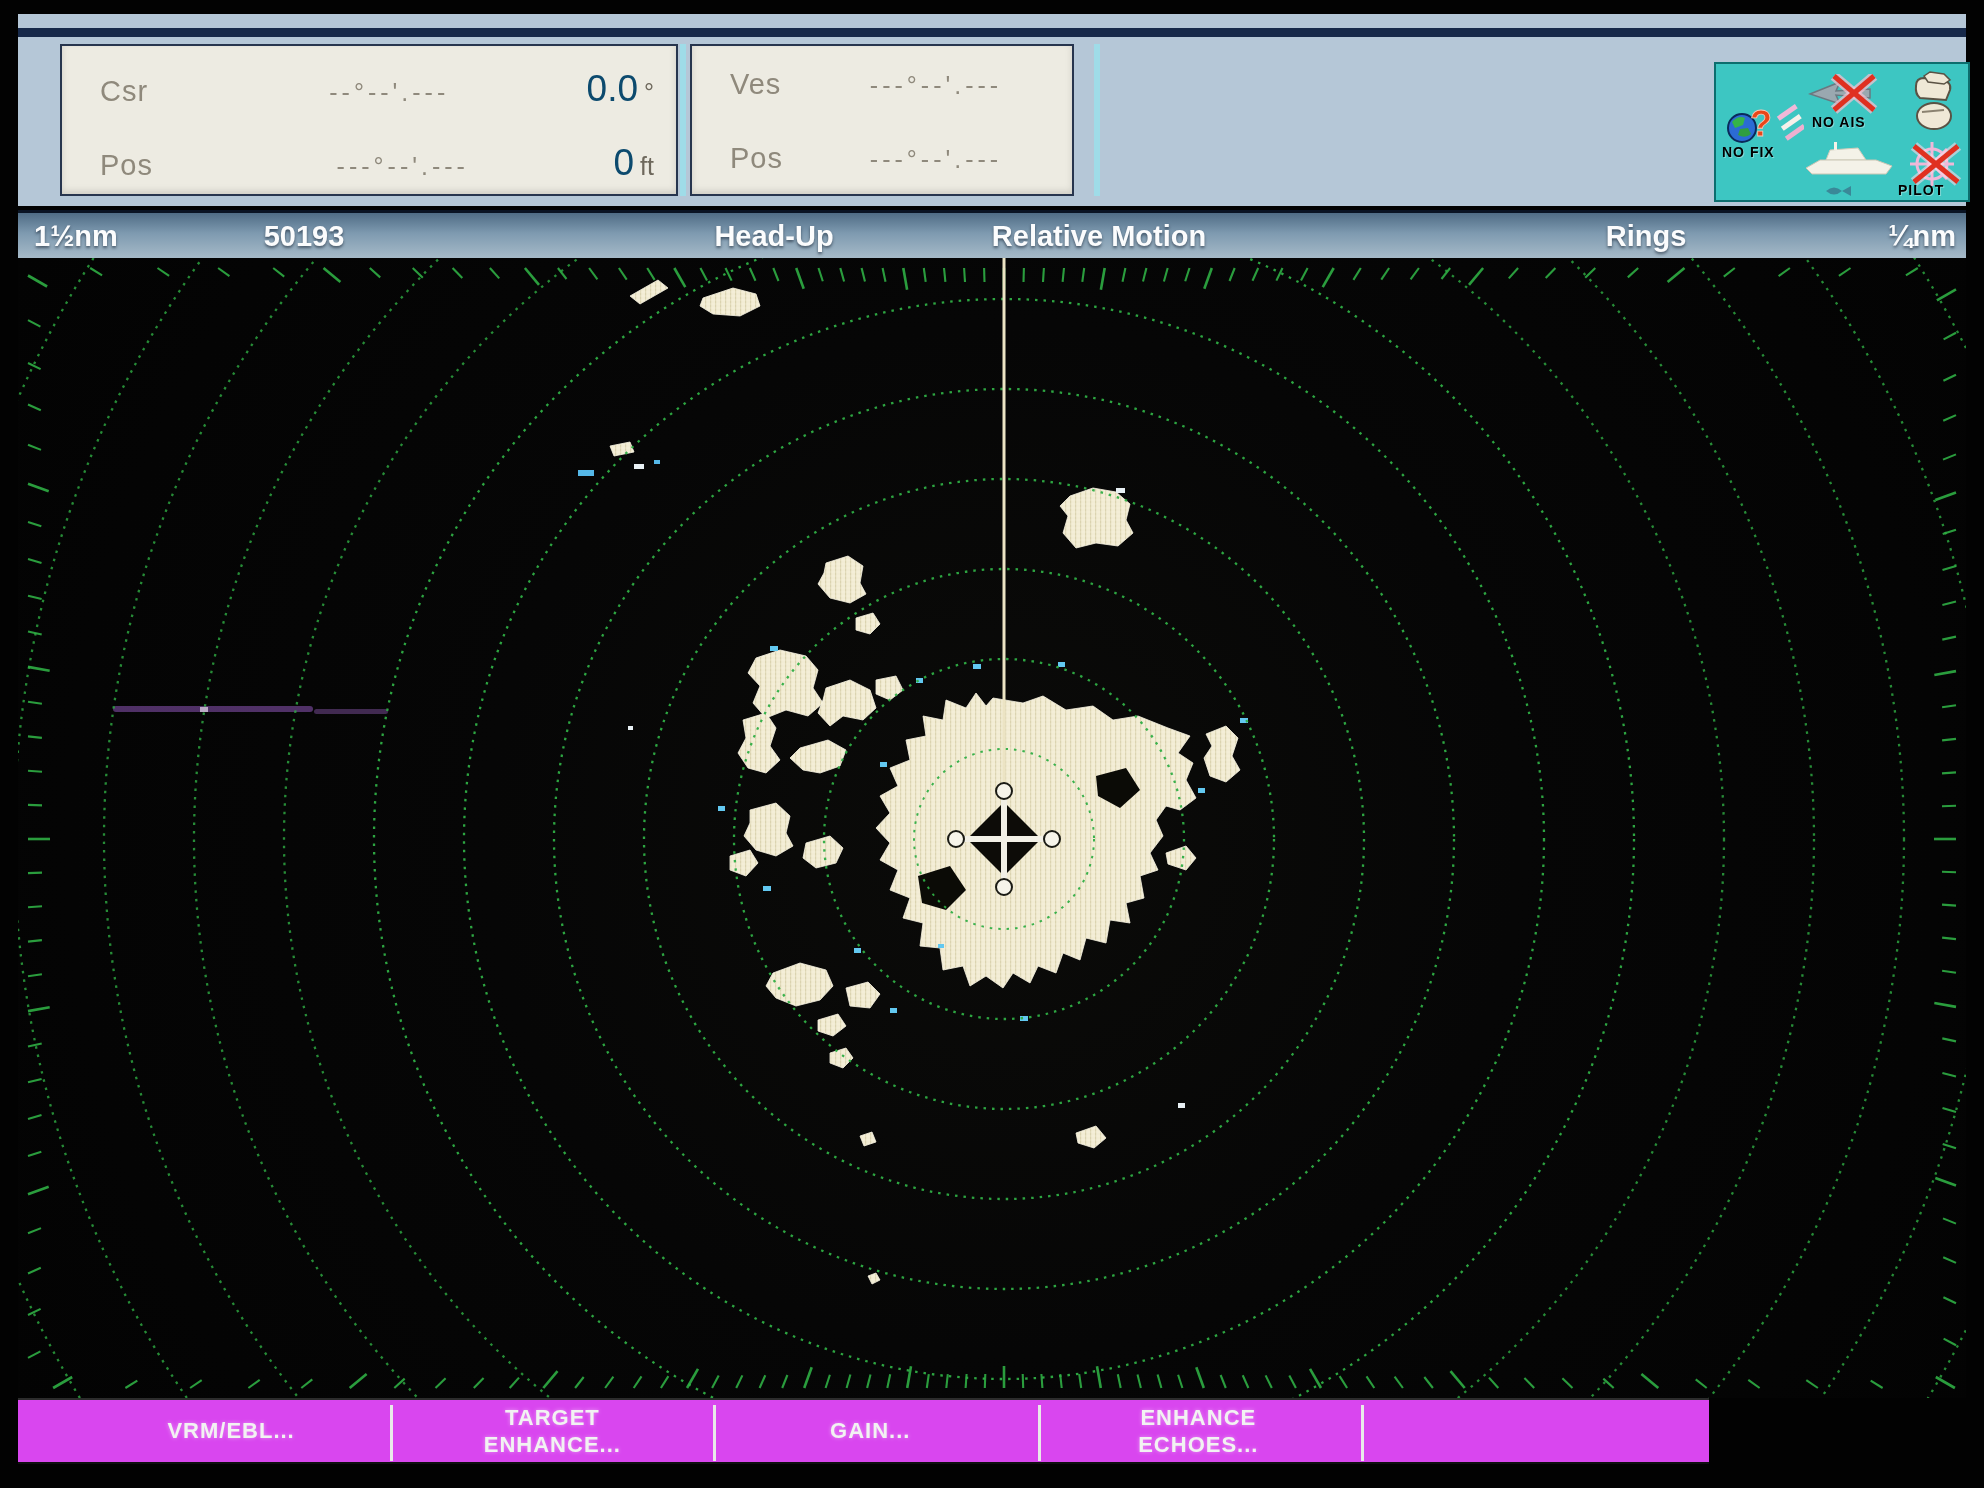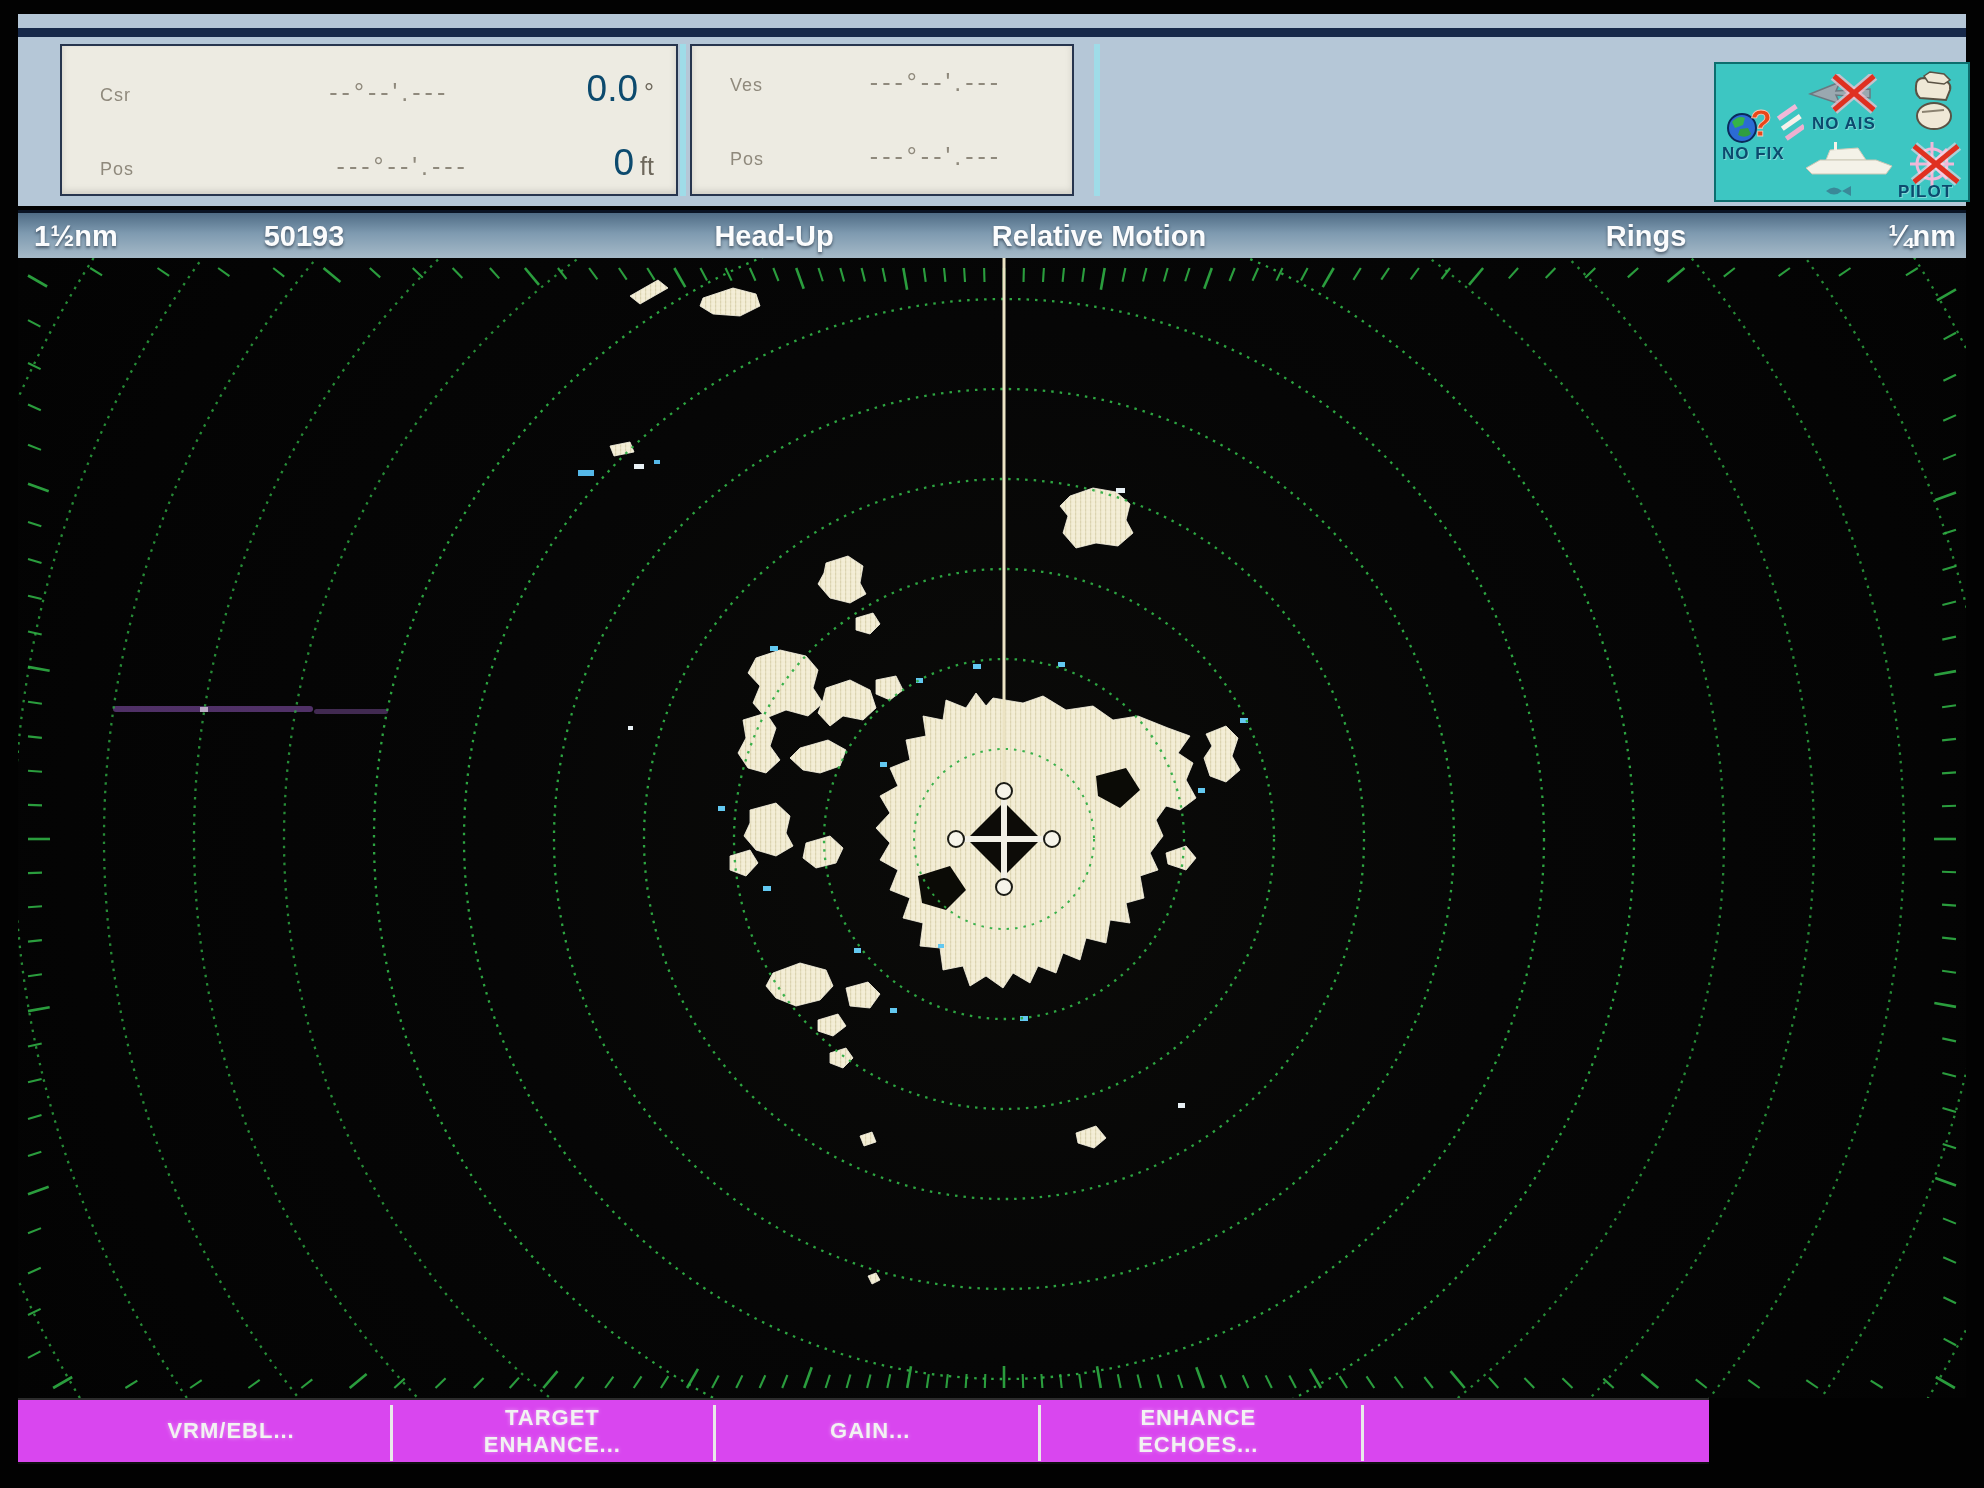--- a/index.html
+++ b/index.html
@@ -11,31 +11,31 @@
              background:#b5c7d7;}
   .panel-topline{position:absolute;left:0;top:14px;height:9px;width:100%;background:#17294a;}
   .databox{position:absolute;top:30px;height:152px;background:#edebe2;
            border:2px solid #27354e;box-sizing:border-box;box-shadow:inset 0 -3px 6px rgba(120,120,110,.25);}
   .box-cursor{left:42px;width:618px;}
   .box-vessel{left:672px;width:384px;}
   .box-course{left:1084px;width:306px;}
   .divider{position:absolute;top:30px;width:6px;height:152px;background:#9fdce8;}
   .row{position:absolute;left:0;width:100%;display:flex;align-items:baseline;box-sizing:border-box;padding:0 22px 0 38px;}
   .row1{top:22px;} .row2{top:96px;}
-  .lbl{font-size:18px;color:#8f897c;width:92px;letter-spacing:1px;}
+  .lbl{font-size:29px;color:#8f897c;width:92px;letter-spacing:1px;}
   .dashval{font-size:25px;color:#8f897c;letter-spacing:4px;flex:1;text-align:center;}
   .bigval{font-size:37px;color:#0c4a6e;text-align:right;}
   .bigunit{font-size:25px;color:#6e685c;margin-left:6px;}
   .unitval{font-size:27px;color:#7d7769;text-align:right;}
   .box-course .dashval{text-align:right;margin-right:14px;}
 
   
   .icon-box{position:absolute;left:1696px;top:48px;width:256px;height:140px;
             background:#3dc6c2;border:2px solid #0c6e6e;box-sizing:border-box;}
-  .flag-label{position:absolute;font-size:17px;font-weight:bold;color:#0c4a6e;
+  .flag-label{position:absolute;font-size:14px;font-weight:bold;color:#000000;
               letter-spacing:1px;text-shadow:1px 1px 0 rgba(255,255,255,.35);}
   .mini{position:absolute;}
 
   
   .status-bar{position:absolute;left:18px;top:210px;width:1948px;height:48px;
       background:linear-gradient(180deg,#4f6c85 0%,#7e9ab0 45%,#a6bac8 100%);
       border-top:3px solid #0a1424;box-sizing:border-box;}
   .status-bar span{position:absolute;top:7px;font-size:29px;font-weight:bold;color:#fbfcfd;
       text-shadow:0 2px 3px rgba(10,20,35,.55);white-space:nowrap;}
   .st-range{left:16px;}

